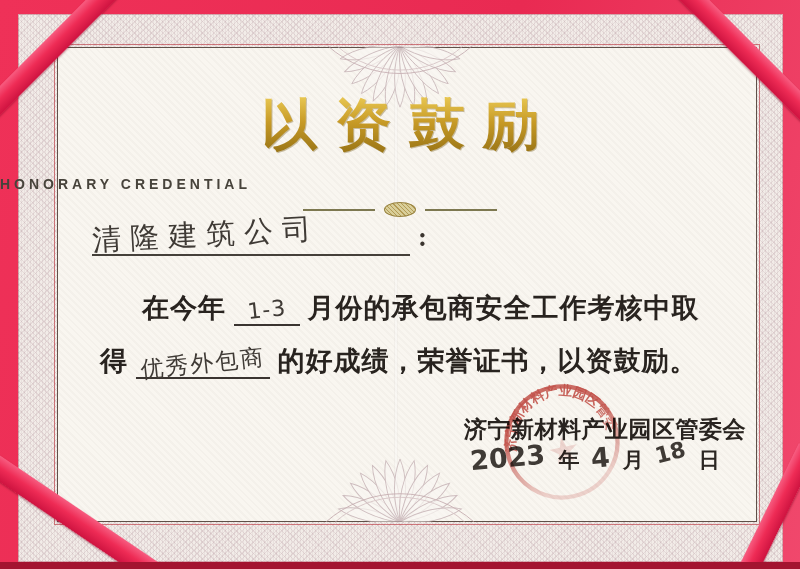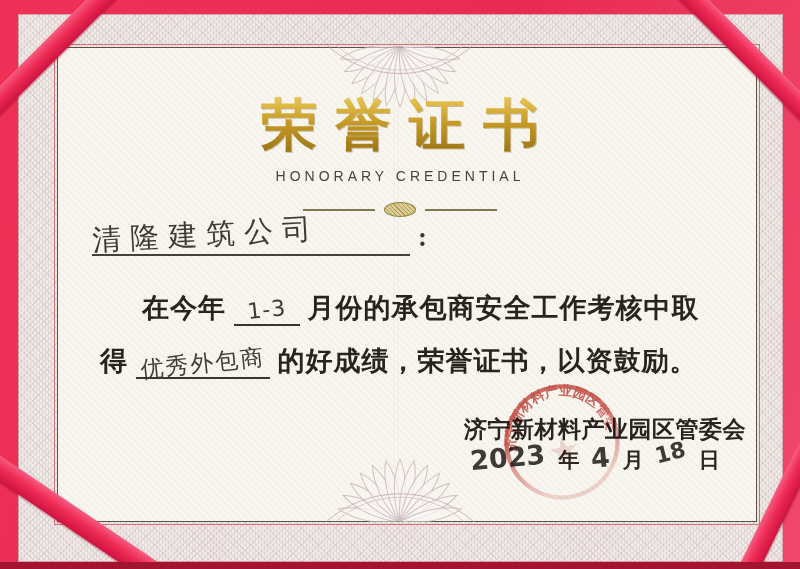--- a/index.html
+++ b/index.html
@@ -46,23 +46,23 @@
   .cloud{position:absolute;opacity:.5;}
   
   .title{
     position:absolute;left:0;top:88px;width:100%;text-align:center;
     font-size:56px;font-weight:bold;letter-spacing:18px;text-indent:18px;
     background:linear-gradient(to bottom,#efd05a 5%,#c79a26 45%,#8f6c12 95%);
     -webkit-background-clip:text;background-clip:text;color:transparent;
     filter:drop-shadow(1px 1.5px 0 rgba(110,80,10,.35));
   }
   .subtitle{
-    position:absolute;left:0;top:168px;width:100%;text-align:center;
+    position:absolute;left:0;top:176px;width:100%;text-align:left;
     font-family:"Liberation Sans", sans-serif;
-    font-size:14px;font-weight:normal;letter-spacing:4px;color:#47433b;
+    font-size:14px;font-weight:bold;letter-spacing:4px;color:#47433b;
   }
   .divider{position:absolute;left:0;top:202px;width:100%;display:flex;justify-content:center;align-items:center;gap:9px;}
   .divider .line{width:72px;height:2px;background:#7d7850;}
   .divider .gem{width:30px;height:13px;border:1px solid #96803c;border-radius:50%;
     background:repeating-linear-gradient(45deg,#d9cf9a 0 2px,#b49b55 2px 3px);}
   
   .hand{font-family:"DejaVu Sans", sans-serif;color:#3f3a35;display:inline-block;}
   .name-block{position:absolute;left:92px;top:212px;width:318px;height:42px;border-bottom:2px solid #45403a;}
   .name-text{font-size:29px;letter-spacing:9px;transform:rotate(-3deg) translateY(3px);}
   .colon{position:absolute;left:418px;top:222px;font-size:27px;font-weight:bold;color:#3a342e;}
@@ -145,21 +145,21 @@
     </svg>
   <svg class="fan fan-bottom" viewBox="0 0 220 80">
       <use href="#fan"></use>
     </svg>
 
   <div class="ribbon tl"></div>
   <div class="ribbon tr"></div>
   <div class="ribbon bl"></div>
   <div class="ribbon br"></div>
 
-  <div class="title">荣誉证书</div>
+  <div class="title">以资鼓励</div>
   <div class="subtitle">HONORARY CREDENTIAL</div>
   <div class="divider">
     <span class="line"></span>
     <span class="gem"></span>
     <span class="line"></span>
   </div>
 
   <div class="name-block">
     <span class="hand name-text">清隆建筑公司</span>
   </div>

